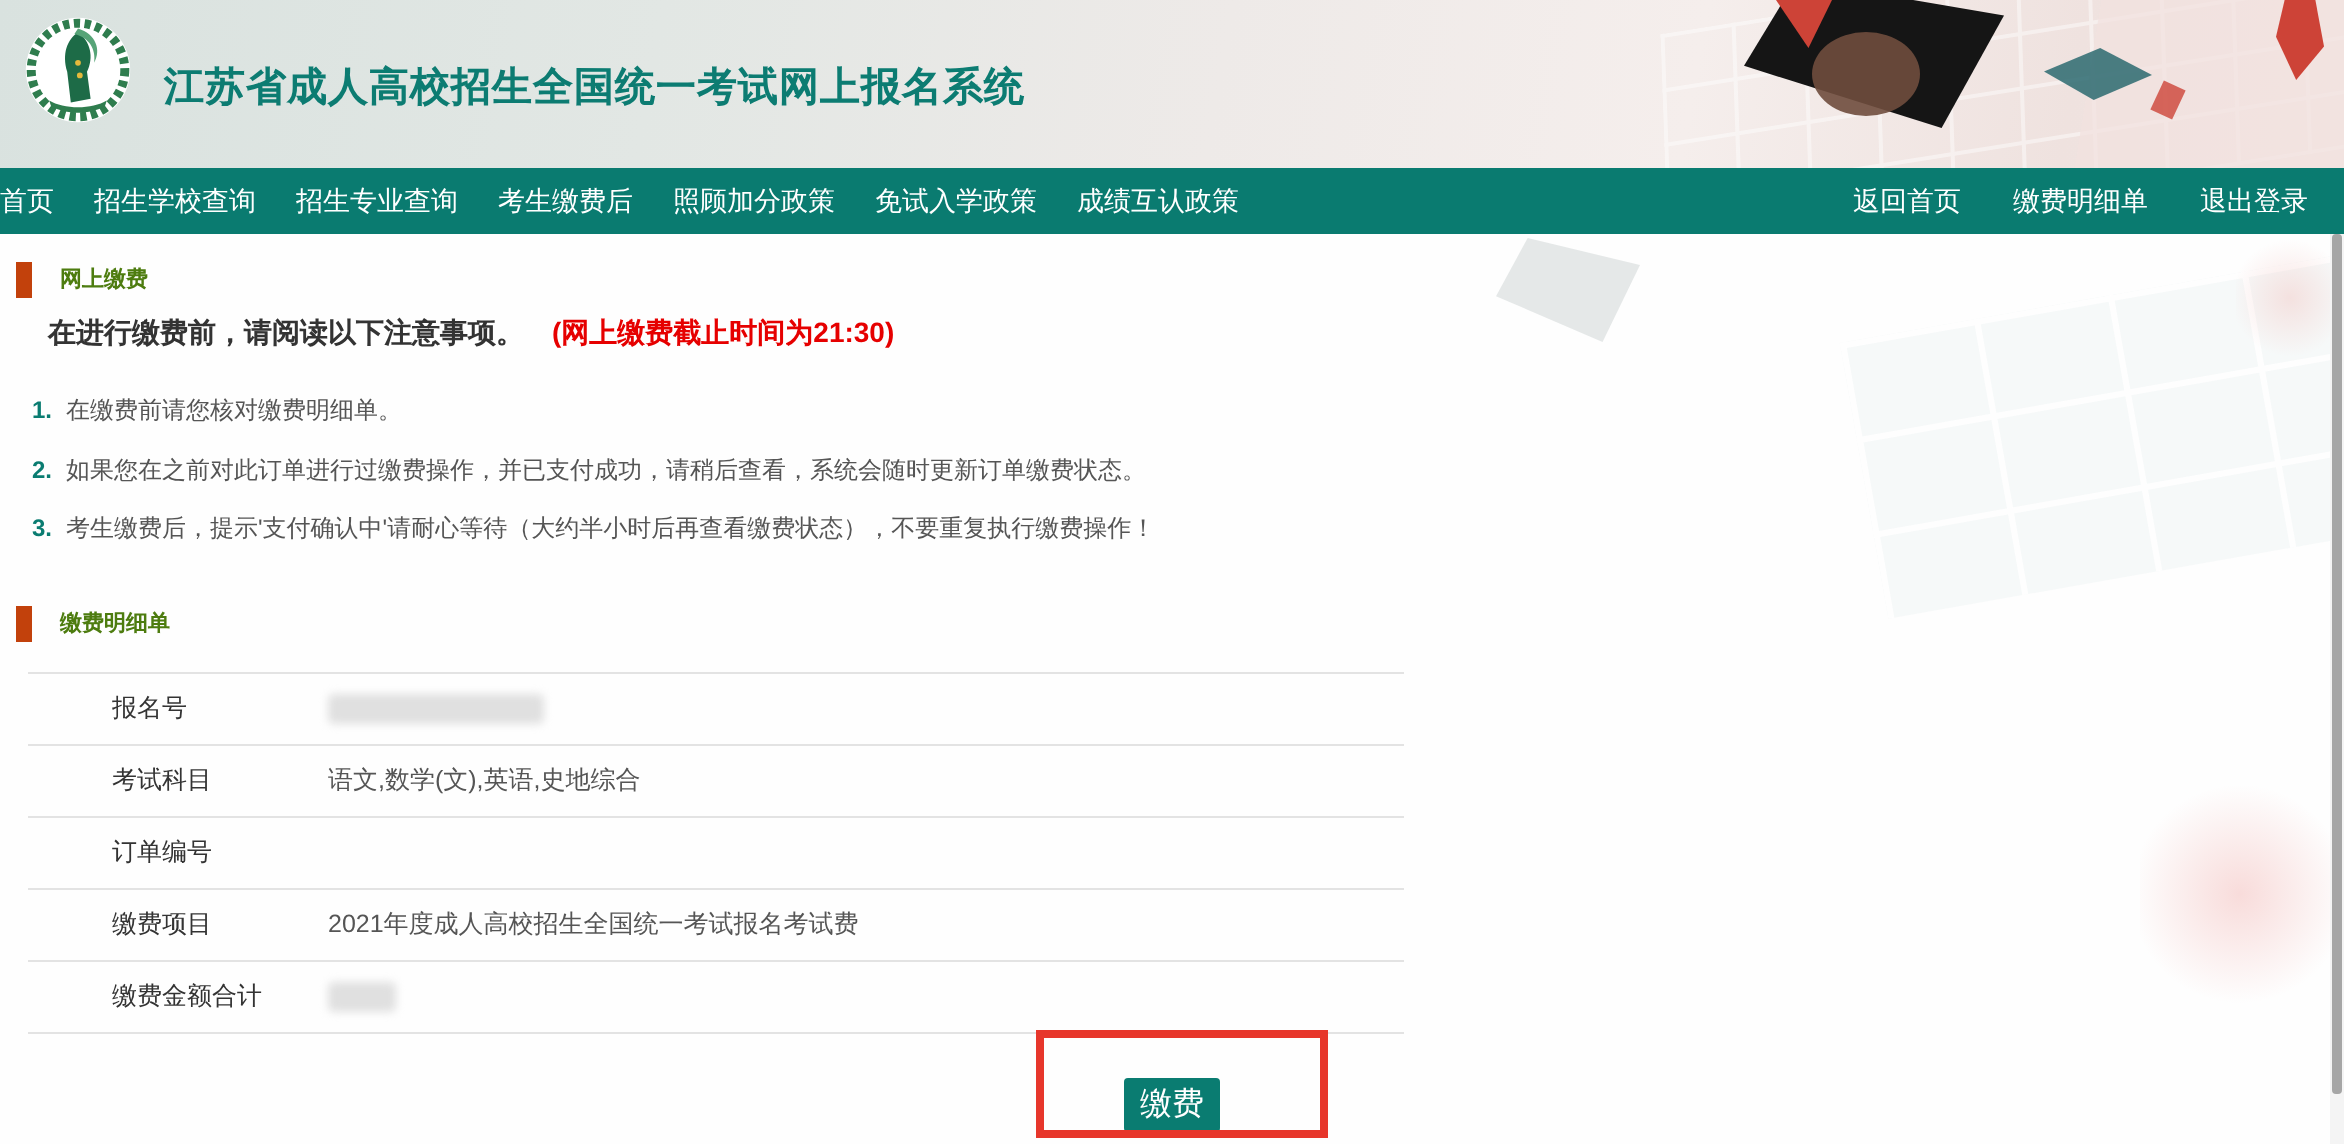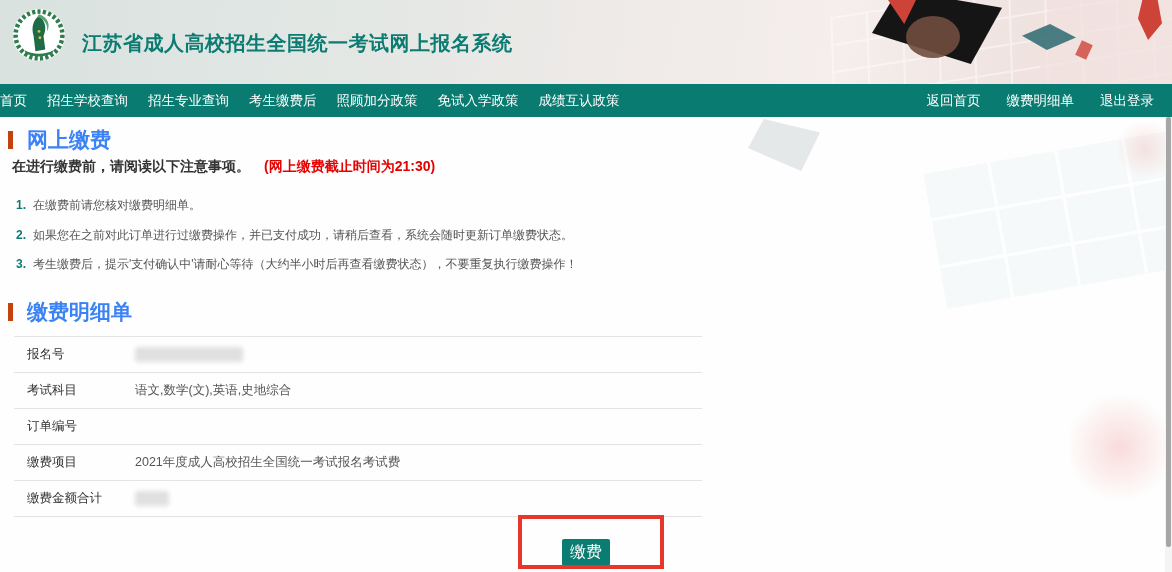--- a/index.html
+++ b/index.html
@@ -40,34 +40,34 @@
     background-image:linear-gradient(#ffffff 3px, transparent 3px),linear-gradient(90deg,#ffffff 3px, transparent 3px);
     background-size:68px 48px; transform:rotate(-10deg); }
   .c-cap-faint { position:absolute; left:748px; top:2px; width:72px; height:52px; background:#8f9b99; opacity:.22;
     clip-path:polygon(22% 0, 100% 26%, 74% 100%, 0 56%); }
   .c-flower1 { position:absolute; left:1070px; top:270px; width:100px; height:120px;
     background:radial-gradient(circle, rgba(239,168,165,.4) 0%, rgba(239,168,165,0) 70%); }
   .c-flower2 { position:absolute; left:1118px; top:0px; width:54px; height:64px;
     background:radial-gradient(circle, rgba(240,180,175,.35) 0%, rgba(240,180,175,0) 70%); }
 
   
-  .sec-title { position:absolute; font-size:21px; font-weight:bold; color:#3b82f6;
-    border-left:5px solid #c2410c; padding-left:14px; line-height:18px; }
+  .sec-title { position:absolute; font-size:11px; font-weight:bold; color:#4d7c0f;
+    border-left:8px solid #c2410c; padding-left:14px; line-height:18px; }
   #sec1-title { left:8px; top:131px; }
   #sec2-title { left:8px; top:303px; }
-  .intro { position:absolute; left:12px; top:158px; font-size:14px; font-weight:bold; color:#333; }
+  .intro { position:absolute; left:24px; top:158px; font-size:14px; font-weight:bold; color:#333; }
   .intro .deadline { color:#e60000; margin-left:14px; }
   .note { position:absolute; left:16px; font-size:12px; color:#555; }
   #note-1 { top:197px; } #note-2 { top:227px; } #note-3 { top:256px; }
   .note .num { color:#0a7c71; font-weight:bold; margin-right:7px; }
 
   
   .dtable { position:absolute; left:14px; top:336px; width:688px; border-top:1px solid #e3e3e3; }
   .trow { display:flex; align-items:center; height:36px; border-bottom:1px solid #e3e3e3; }
-  .tlabel { width:108px; margin-left:13px; font-size:12.5px; color:#333; }
+  .tlabel { width:108px; margin-left:42px; font-size:12.5px; color:#333; }
   .tvalue { flex:1; font-size:12.5px; color:#555; }
   .redacted { display:inline-block; height:15px; border-radius:3px; background:#e0e0e0; filter:blur(2px); vertical-align:middle; }
   .redacted.w-lg { width:108px; } .redacted.w-sm { width:34px; }
 
   
   .pay-btn { position:absolute; left:562px; top:539px; width:48px; height:27px; background:#0a7c71; color:#fff;
     font-size:16px; border:none; border-radius:2px; cursor:pointer; font-family:inherit; }
   .annotation-rect { position:absolute; left:518px; top:515px; width:146px; height:54px;
     border:4px solid #e7362b; z-index:5; pointer-events:none; }
 

